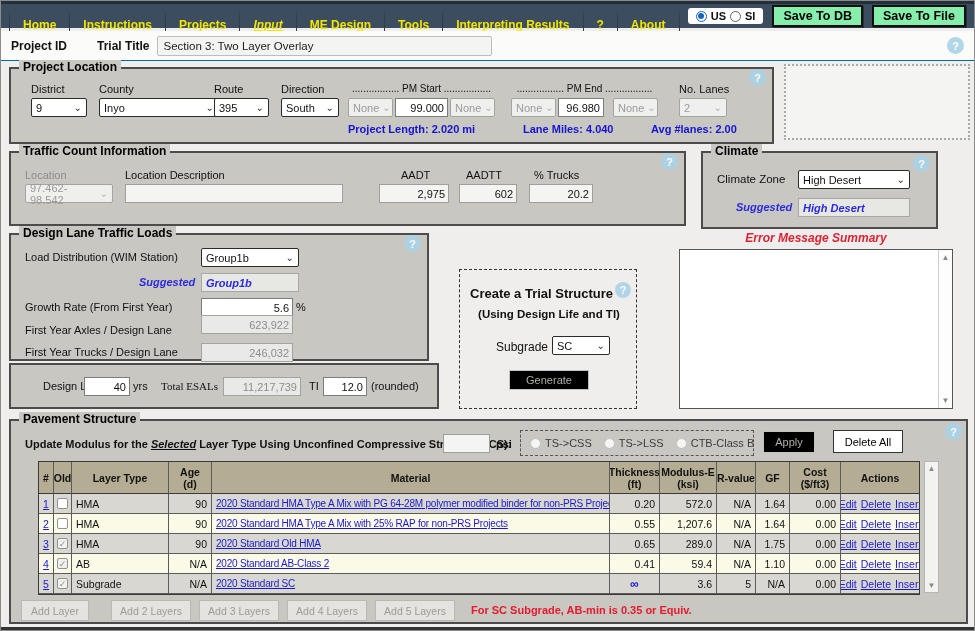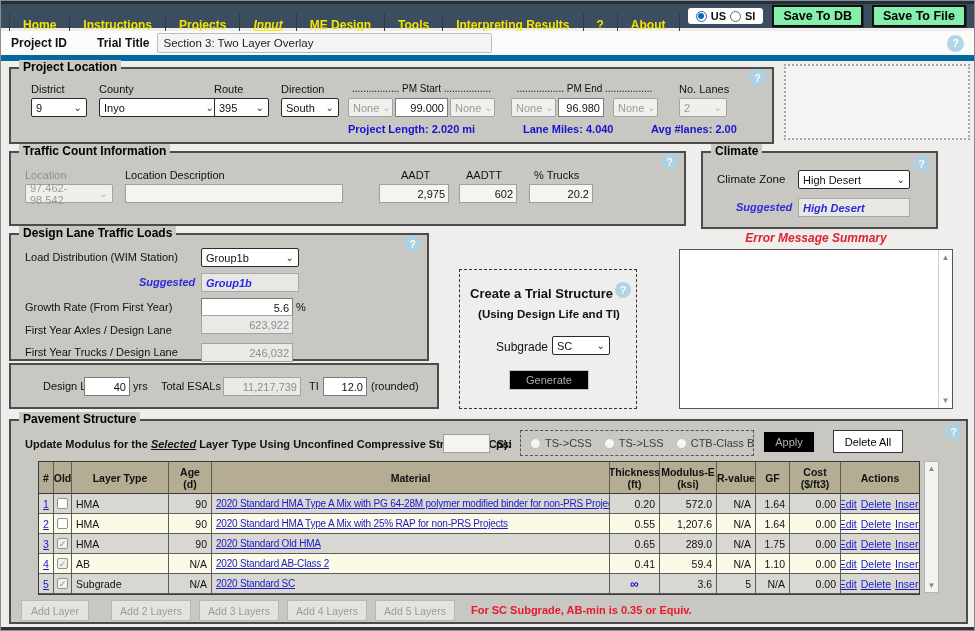--- a/index.html
+++ b/index.html
@@ -18,21 +18,21 @@
   .units{background:#fff;border-radius:3px;padding:2px 8px;display:flex;align-items:center;gap:4px;
          font-size:11px;font-weight:bold;color:#111;}
   .radio{width:11px;height:11px;border-radius:50%;border:1px solid #666;background:#fff;display:inline-flex;
          align-items:center;justify-content:center;}
   .radio.on{border-color:#1565c0;}
   .radio.on::after{content:"";width:6px;height:6px;border-radius:50%;background:#1565c0;}
   .savebtn{background:#86efac;border:2px solid #101010;font-family:inherit;font-size:12.5px;font-weight:bold;
            padding:1px 9px;height:22px;cursor:pointer;box-shadow:1px 1px 0 rgba(0,0,0,.35);}
 
   
-  .idbar{position:absolute;left:0;top:30px;width:100%;height:30px;background:#fbfbfa;border-bottom:6px solid #0369a1;
+  .idbar{position:absolute;left:0;top:30px;width:100%;height:30px;background:#fbfbfa;border-bottom:1px solid #0369a1;
          display:flex;align-items:center;padding:0 10px;}
   .idbar .blab{font-size:12px;font-weight:bold;color:#111;margin-right:8px;white-space:nowrap;}
   .bigfield{height:20px;background:#f4f4f3;border:1px solid #bdbdbb;border-radius:2px;font-family:inherit;
             font-size:11.5px;color:#222;padding:0 5px;}
 
   
   .main{position:absolute;left:0;top:60px;width:975px;height:568px;background:#efeeec;}
   .gb{position:absolute;background:#c9c7c1;border:2px solid #4c4c4c;}
   .legend{position:absolute;top:-9px;left:8px;background:#c9c7c1;padding:0 4px;font-size:12px;font-weight:bold;color:#000;white-space:nowrap;}
   .lbl{position:absolute;font-size:11px;color:#111;white-space:nowrap;}
@@ -237,21 +237,21 @@
       <span class="lbl" style="left:14px;top:89px;">First Year Axles / Design Lane</span>
       <input class="inp dis" style="left: 190px; top: 80px; width: 92px;" disabled="" value="623,922">
       <span class="lbl" style="left:14px;top:111px;">First Year Trucks / Design Lane</span>
       <input class="inp dis" style="left: 190px; top: 108px; width: 92px;" disabled="" value="246,032">
     </div>
 
     <div class="box" style="left:8px;top:302px;width:430px;height:46px;">
       <span class="lbl" style="left:16px;top:15px;margin-left:16px;">Design Life</span>
       <input class="inp" style="left: 73px; top: 12px; width: 46px;" value="40">
       <span class="lbl" style="left:122px;top:15px;">yrs</span>
-      <span class="lbl" style="left:150px;top:15px;">Total ESALs</span>
+      <span class="lbl" style="left:150px;top:15px;font-family:Liberation Serif, serif;">Total ESALs</span>
       <input class="inp dis" style="left: 212px; top: 12px; width: 78px;" disabled="" value="11,217,739">
       <span class="lbl" style="left:298px;top:15px;">TI</span>
       <input class="inp" style="left: 312px; top: 12px; width: 44px;" value="12.0">
       <span class="lbl" style="left:360px;top:15px;">(rounded)</span>
     </div>
 
     <div class="dashedbox" style="left:458px;top:208px;width:178px;height:140px;">
       <div class="help" style="right:5px;top:12px;width:16px;height:16px;">?</div>
       <span class="lbl" style="left:10px;top:16px;font-weight:bold;font-size:13px;">Create a Trial Structure</span>
       <span class="lbl ctr" style="left:0;top:38px;width:178px;font-weight:bold;font-size:11.5px;">(Using Design Life and TI)</span>

